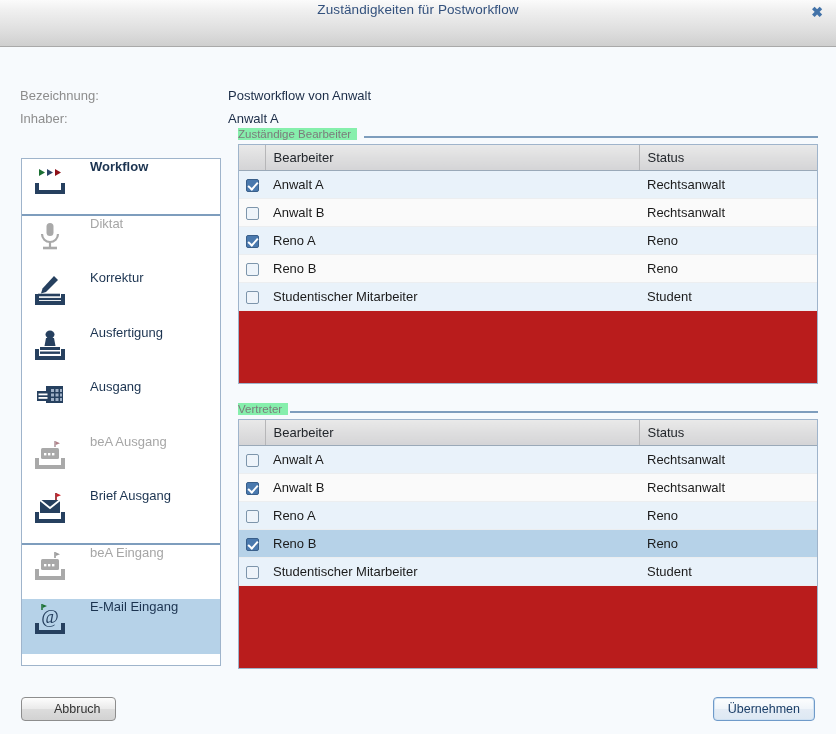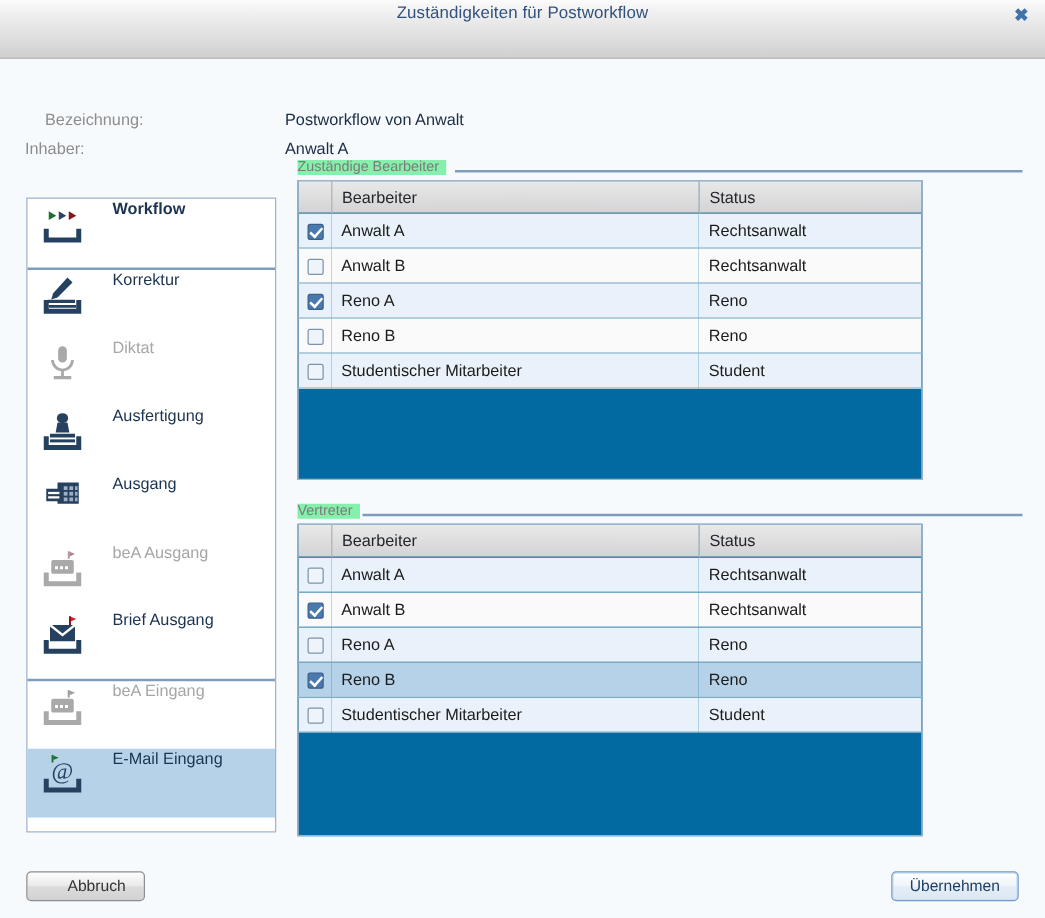--- a/index.html
+++ b/index.html
@@ -55,21 +55,21 @@
     left: 20px;
     color: #8d8d8d;
     font-size: 13px;
   }
   .info-value {
     position: absolute;
     left: 228px;
     color: #1b2c47;
     font-size: 13px;
   }
-  #lbl-bez { top: 88px; margin-left: 16px; }
+  #lbl-bez { top: 88px; }
   #lbl-inh { top: 111px; }
   #val-bez { top: 88px; }
   #val-inh { top: 111px; }
 
   
   .sidebar {
     position: absolute;
     left: 21px;
     top: 158px;
     width: 200px;
@@ -138,22 +138,22 @@
   #sec1 { top: 130px; }
   #sec1 .section-rule { left: 126px; }
   #sec2 { top: 405px; }
   #sec2 .section-rule { left: 52px; }
 
   
   .table-box {
     position: absolute;
     left: 0;
     top: 14px;
-    width: 500px;
-    background: #0369a1;
+    width: 580px;
+    background: #b91c1c;
     border: 1px solid #9fb4cb;
     box-sizing: border-box;
   }
   #sec1 .table-box { height: 240px; }
   #sec2 .table-box { height: 250px; }
 
   table.grid {
     width: 100%;
     border-collapse: collapse;
     table-layout: fixed;
@@ -258,41 +258,41 @@
         <svg width="32" height="32" viewBox="0 0 32 32">
           <path d="M5 6 L11 9.5 L5 13 Z" fill="#1c7033"></path>
           <path d="M13 6 L19 9.5 L13 13 Z" fill="#2c4469"></path>
           <path d="M21 6 L27 9.5 L21 13 Z" fill="#8d1018"></path>
           <path d="M3 22 L3 29 L29 29 L29 22" stroke="#26405f" stroke-width="4" fill="none" stroke-linecap="square"></path>
         </svg>
       </span>
       <span class="nav-label">Workflow</span>
     </div>
     <div class="nav-sep"></div>
+    <div class="nav-item disabled">
+      <span class="nav-icon">
+        <svg width="32" height="32" viewBox="0 0 32 32">
+          <rect x="12.5" y="3" width="7" height="13" rx="3.5" fill="#a9a9a9"></rect>
+          <path d="M8 14 a8 8 0 0 0 16 0" stroke="#a9a9a9" stroke-width="2.2" fill="none"></path>
+          <path d="M16 22 L16 27" stroke="#a9a9a9" stroke-width="2.2"></path>
+          <path d="M9 28 L23 28" stroke="#a9a9a9" stroke-width="2.6"></path>
+        </svg>
+      </span>
+      <span class="nav-label">Diktat</span>
+    </div>
     <div class="nav-item">
       <span class="nav-icon">
         <svg width="32" height="32" viewBox="0 0 32 32">
           <path d="M20 2 L24 6 L12 18 L7 19.5 L8.5 14.5 Z" fill="#26405f"></path>
           <path d="M4 21 L26 21" stroke="#26405f" stroke-width="2.6"></path>
           <path d="M5 25 L27 25" stroke="#26405f" stroke-width="2.2"></path>
           <path d="M3 22 L3 29 L29 29 L29 22" stroke="#26405f" stroke-width="4" fill="none" stroke-linecap="square"></path>
         </svg>
       </span>
       <span class="nav-label">Korrektur</span>
-    </div>
-    <div class="nav-item disabled">
-      <span class="nav-icon">
-        <svg width="32" height="32" viewBox="0 0 32 32">
-          <rect x="12.5" y="3" width="7" height="13" rx="3.5" fill="#a9a9a9"></rect>
-          <path d="M8 14 a8 8 0 0 0 16 0" stroke="#a9a9a9" stroke-width="2.2" fill="none"></path>
-          <path d="M16 22 L16 27" stroke="#a9a9a9" stroke-width="2.2"></path>
-          <path d="M9 28 L23 28" stroke="#a9a9a9" stroke-width="2.6"></path>
-        </svg>
-      </span>
-      <span class="nav-label">Diktat</span>
     </div>
     <div class="nav-item">
       <span class="nav-icon">
         <svg width="32" height="32" viewBox="0 0 32 32">
           <ellipse cx="16" cy="5.5" rx="4.5" ry="4" fill="#26405f"></ellipse>
           <path d="M12 9 L20 9 L21.5 17 L10.5 17 Z" fill="#26405f"></path>
           <rect x="6" y="18" width="20" height="3" fill="#26405f"></rect>
           <rect x="6" y="22.5" width="20" height="2.4" fill="#26405f"></rect>
           <path d="M3 22 L3 29 L29 29 L29 22" stroke="#26405f" stroke-width="4" fill="none" stroke-linecap="square"></path>
         </svg>

